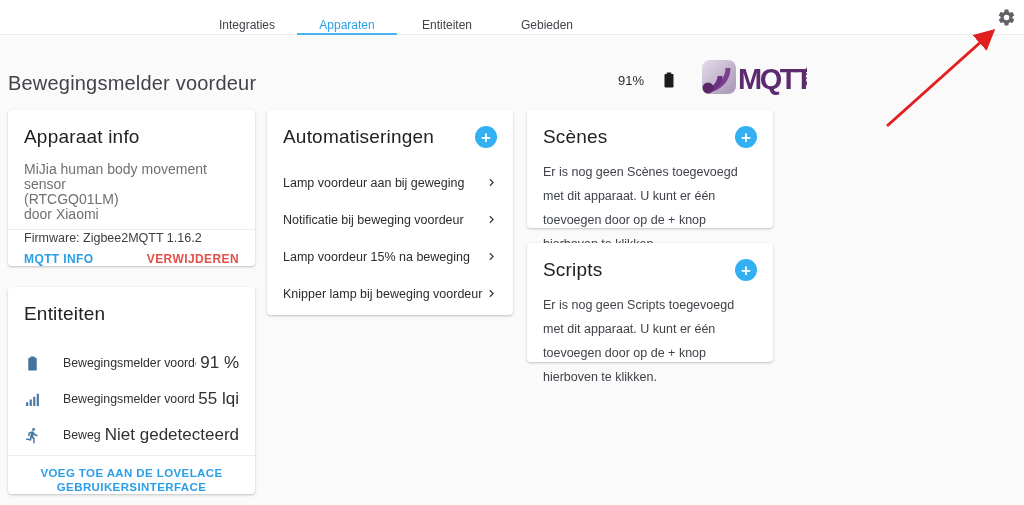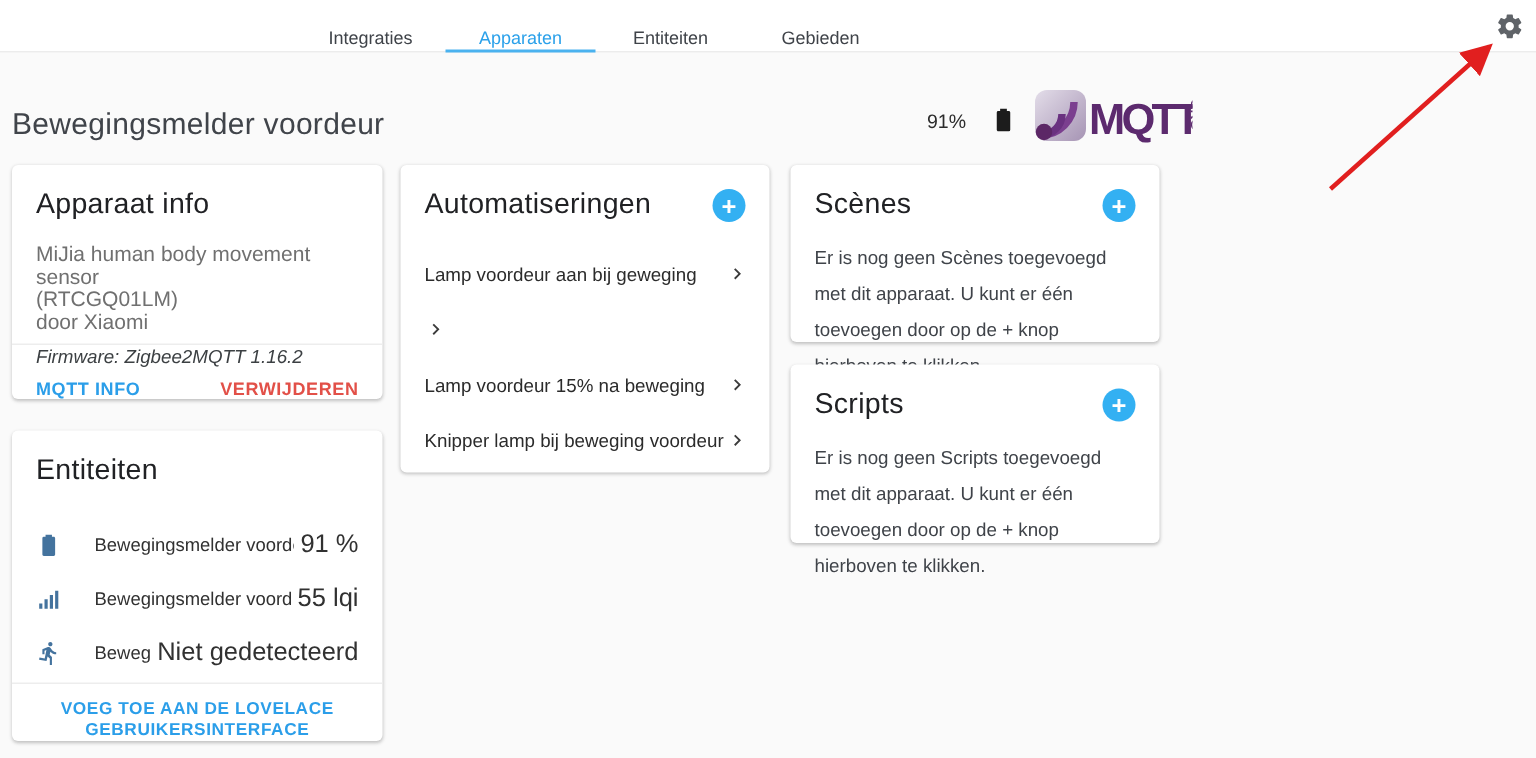--- a/index.html
+++ b/index.html
@@ -40,21 +40,21 @@
   .page-title {
     position:absolute; left:8px; top:72px;
     font-size:20px; color:#40444a; letter-spacing:.2px;
   }
   .header-right {
     position:absolute; left:618px; top:60px; height:38px;
     display:flex; align-items:center;gap:12px;
   }
   .battery-pct { font-size:13px; color:#2b2b2b; margin-right:4px; margin-top:2px; }
   .battery-icon svg { width:18px; height:18px; fill:#1c1c1c; display:block; margin-top:2px; }
-  .mqtt-logo { }
+  .mqtt-logo { margin-left:12px; }
 
   
   .card {
     position:absolute; background:#fff; border-radius:4px;
     box-shadow:0 1px 3px rgba(0,0,0,.14), 0 1px 2px rgba(0,0,0,.10);
   }
   .card-title {
     font-size:19px; color:#202124; letter-spacing:.2px;
   }
   .card-head {
@@ -69,21 +69,21 @@
   }
 
   
   .card-device { left:8px; top:110px; width:247px; height:156px; }
   .device-model {
     padding:0 16px; margin-top:14px;
     font-size:14px; line-height:15px; color:#707070;
   }
   .device-firmware {
     padding:0 16px; margin-top:9px;
-    font-size:12.5px; color:#3c4043;font-style:italic;
+    font-size:12.5px; color:#3c4043;
   }
   .card-actions {
     position:absolute; left:0; right:0; bottom:0; height:37px;
     border-top:1px solid #ededed;
     display:flex; align-items:flex-end; justify-content:space-between;
     padding:0 16px;
   }
   .action-link {
     font-size:12px; font-weight:bold; letter-spacing:.4px; cursor:pointer;
   }
@@ -239,20 +239,21 @@
     </div>
   </div>
   <div class="auto-rows">
     <div class="auto-row">
       <span class="auto-label">Lamp voordeur aan bij geweging</span>
       <svg viewBox="0 0 24 24">
           <path d="M8.59,16.58L13.17,12L8.59,7.41L10,6L16,12L10,18L8.59,16.58Z"></path>
         </svg>
     </div>
     <div class="auto-row">
+      <span class="auto-label">Notificatie bij beweging voordeur</span>
       <svg viewBox="0 0 24 24">
           <path d="M8.59,16.58L13.17,12L8.59,7.41L10,6L16,12L10,18L8.59,16.58Z"></path>
         </svg>
     </div>
     <div class="auto-row">
       <span class="auto-label">Lamp voordeur 15% na beweging</span>
       <svg viewBox="0 0 24 24">
           <path d="M8.59,16.58L13.17,12L8.59,7.41L10,6L16,12L10,18L8.59,16.58Z"></path>
         </svg>
     </div>

